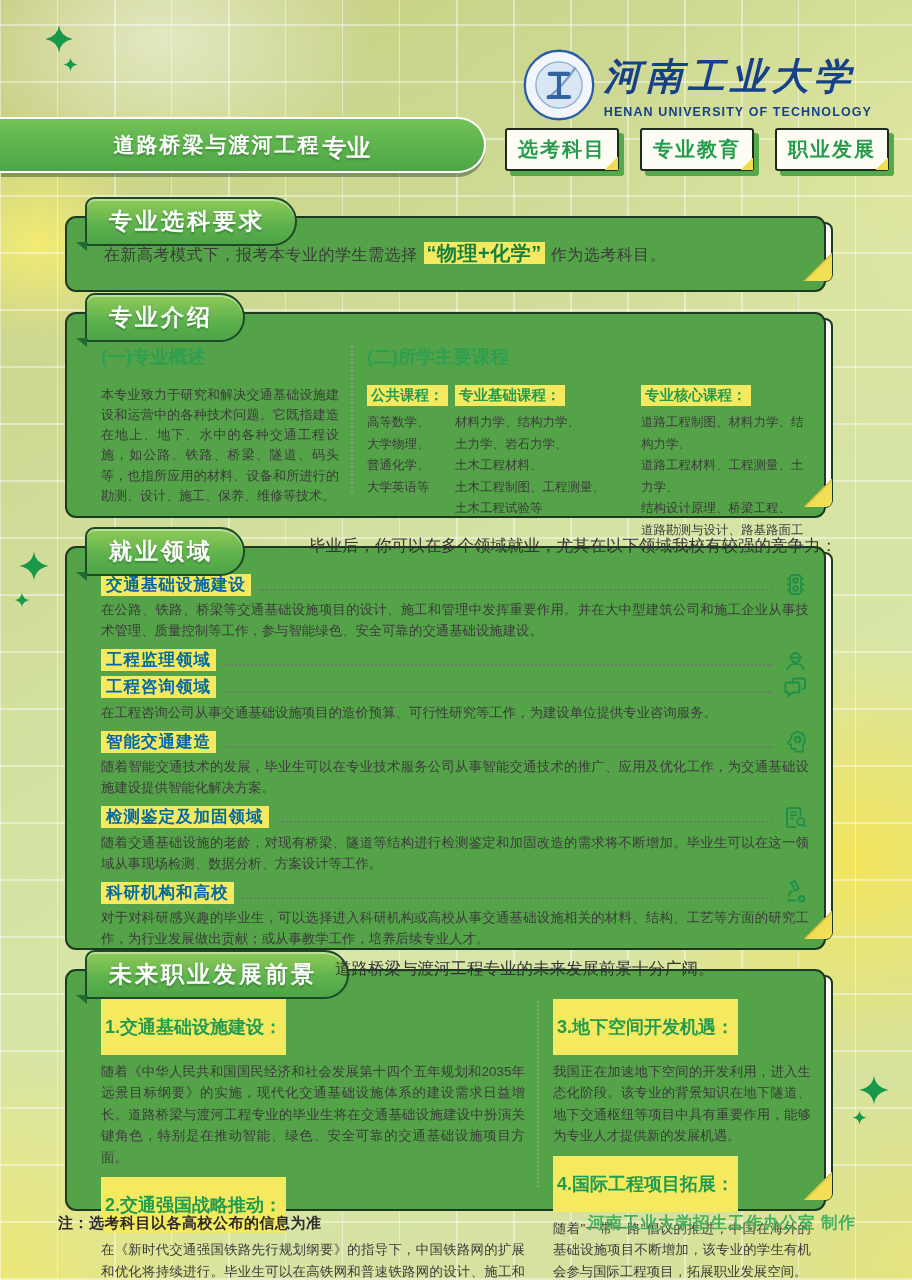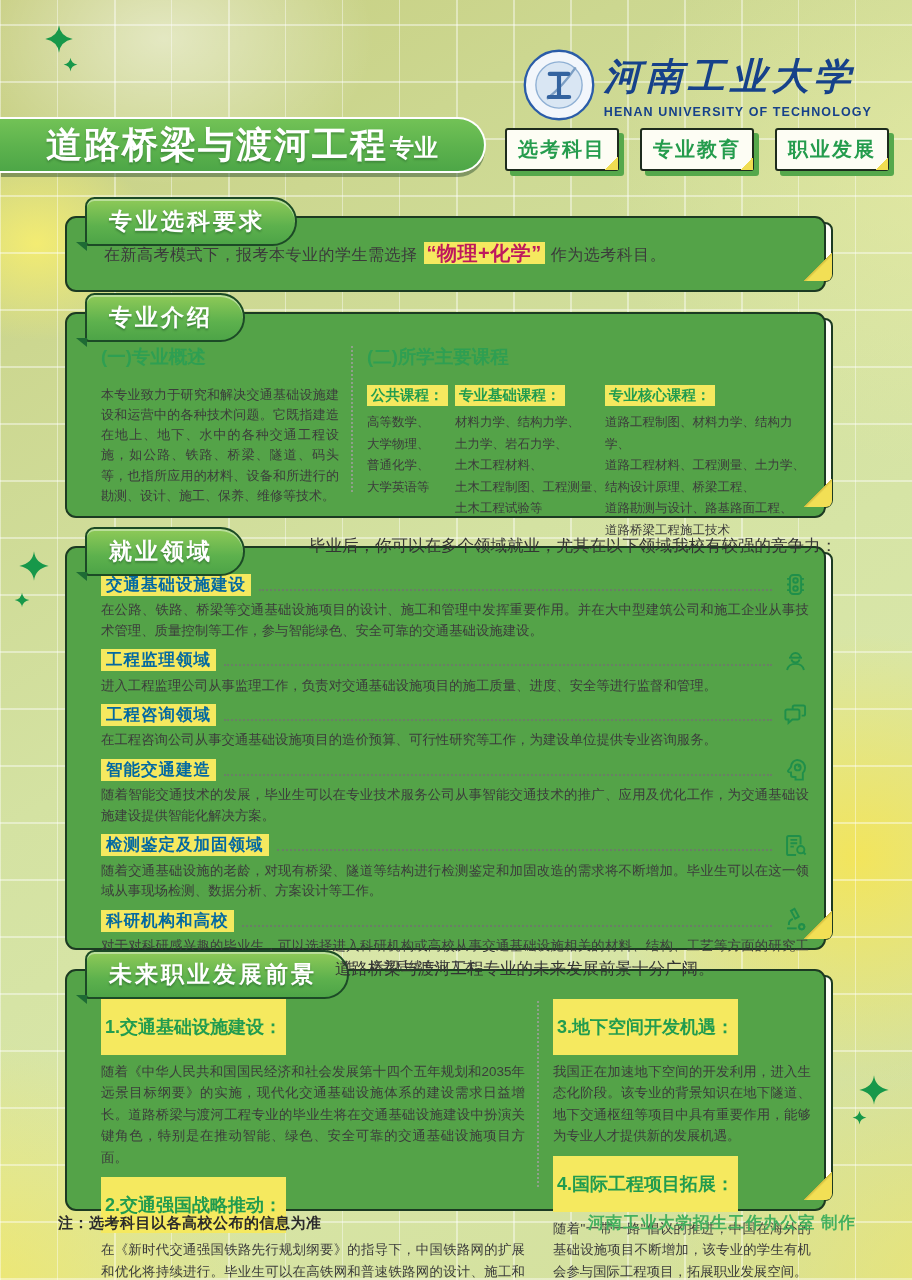--- a/index.html
+++ b/index.html
@@ -34,21 +34,21 @@
   .uni-en { font-size:12.5px; font-weight:bold; letter-spacing:1.1px; color:#16418a; margin-top:3px; white-space:nowrap; }
 
   .title-banner {
     position:absolute; left:0; top:117px; width:486px; height:56px; z-index:2;
     background:linear-gradient(180deg,#72c256 0%, #5cb24d 55%, #4da647 100%);
     border:2.5px solid #ffffff; border-left:none; border-radius:0 30px 30px 0;
     box-shadow:0 5px 0 -1px rgba(35,70,40,.45);
     display:flex; align-items:center; justify-content:center; gap:2px;
     color:#fff; text-shadow:0 2px 2px rgba(30,80,35,.35);
   }
-  .t-main { font-size:36px; font-weight:bold; letter-spacing:2px; }
+  .t-main { font-size:21px; font-weight:bold; letter-spacing:2px; }
   .t-sub  { font-size:24px; font-weight:bold; margin-top:5px; }
 
   .nav-row { position:absolute; left:505px; top:128px; display:flex; gap:21px; z-index:2; }
   .nav-btn {
     position:relative; background:#fdfdf4; border:2px solid #1d2b1d; border-radius:3px;
     padding:6px 11px; font-size:20px; font-weight:bold; letter-spacing:2px; color:#259c4d;
     box-shadow:5px 5px 0 #55a84b; cursor:pointer; white-space:nowrap;
   }
   .nav-btn::after { content:""; position:absolute; right:-1px; bottom:-1px; width:13px; height:13px;
     background:linear-gradient(135deg, transparent 50%, #f0dd52 50%); }
@@ -68,32 +68,32 @@
           text-shadow:0 2px 2px rgba(20,70,30,.4); box-shadow:inset 0 2px 0 rgba(255,255,255,.4);
           white-space:nowrap; }
   .tab::before { content:""; position:absolute; left:-11px; top:calc(100% - 2px); width:0; height:0;
           border-top:9px solid #1e6b34; border-left:11px solid transparent; }
   .card-intro-line { position:absolute; top:-19px; font-size:16.5px; color:#333; z-index:3; white-space:nowrap; }
   .green-h { color:#2e9f52; font-weight:bold; }
 
   
   .card-selection { top:222px; height:60px; display:flex; align-items:flex-end; padding:0 40px 13px 27px; }
   .sel-line { font-size:16px; color:#3b3b3b; letter-spacing:.5px; }
-  .hl-big { background:#f5e95f; color:#be185d; font-weight:bold; font-size:20px; padding:0 3px; margin:0 6px; }
+  .hl-big { background:#f5e95f; color:#15803d; font-weight:bold; font-size:20px; padding:0 3px; margin:0 6px; }
 
   
   .card-intro2 { top:318px; height:190px; padding:24px 20px 8px 24px; display:flex; }
   .col-overview { width:238px; flex:none; }
   .v-divider { border-left:2px dotted #8fa08a; margin:2px 14px 6px 12px; }
   .col-courses { flex:1; min-width:0; }
   .sub-title { font-size:18.5px; margin-bottom:16px; }
   .overview-text { font-size:13px; line-height:1.55; color:#3c3c3c; text-align:justify; }
   .course-row { display:flex; gap:0; }
   .course-group { min-width:0; }
-  .cg-1 { width:88px; flex:none; } .cg-2 { width:150px; flex:none; } .cg-3 { flex:1; }
+  .cg-1 { width:88px; flex:none; } .cg-2 { width:150px; flex:none; } .cg-3 { flex:1;margin-left:36px; }
   .cg-label { display:inline-block; background:#f5e95f; color:#219c4f; font-weight:bold;
               font-size:14.5px; padding:1px 4px; margin-bottom:6px; }
   .cg-list { font-size:12.5px; line-height:1.72; color:#3c3c3c; white-space:pre-line; }
 
   
   .card-jobs { top:552px; height:388px; padding:17px 22px 6px 24px; }
   .job-head { display:flex; align-items:center; }
   .job-title { background:#f5e95f; color:#0369a1; font-weight:bold; font-size:16.5px;
                padding:0 5px; white-space:nowrap; letter-spacing:1px; }
   .job-dots { flex:1; border-bottom:2.5px dotted #6f776d; height:12px; margin:0 10px 0 8px; opacity:.8; }
@@ -254,21 +254,20 @@
         <span class="job-title">工程监理领域</span>
         <span class="job-dots"></span>
         <span class="job-icon">
           <svg viewBox="0 0 24 24" fill="none" stroke="currentColor" stroke-width="1.7">
             <path d="M7.8 9.5a4.2 4.2 0 0 1 8.4 0"></path>
               <path d="M6.2 9.5h11.6"></path>
             <path d="M8.4 11a3.7 3.7 0 0 0 7.2 0"></path>
             <path d="M4.5 20.5c.8-3.6 3.6-5.5 7.5-5.5s6.7 1.9 7.5 5.5"></path>
           </svg></span>
       </div>
-      <p class="job-text">进入工程监理公司从事监理工作，负责对交通基础设施项目的施工质量、进度、安全等进行监督和管理。</p>
     </div>
 
     <div class="job">
       <div class="job-head">
         <span class="job-title">工程咨询领域</span>
         <span class="job-dots"></span>
         <span class="job-icon">
           <svg viewBox="0 0 24 24" fill="none" stroke="currentColor" stroke-width="1.7">
             <path d="M9.5 7.5v-2A1.5 1.5 0 0 1 11 4h8a1.5 1.5 0 0 1 1.5 1.5v6A1.5 1.5 0 0 1 19 13h-1.5"></path>
             <path d="M4.5 7.5H14A1.5 1.5 0 0 1 15.5 9v6a1.5 1.5 0 0 1-1.5 1.5H9.2L5.8 19.5v-3H4.5A1.5 1.5 0 0 1 3 15V9a1.5 1.5 0 0 1 1.5-1.5z"></path>

